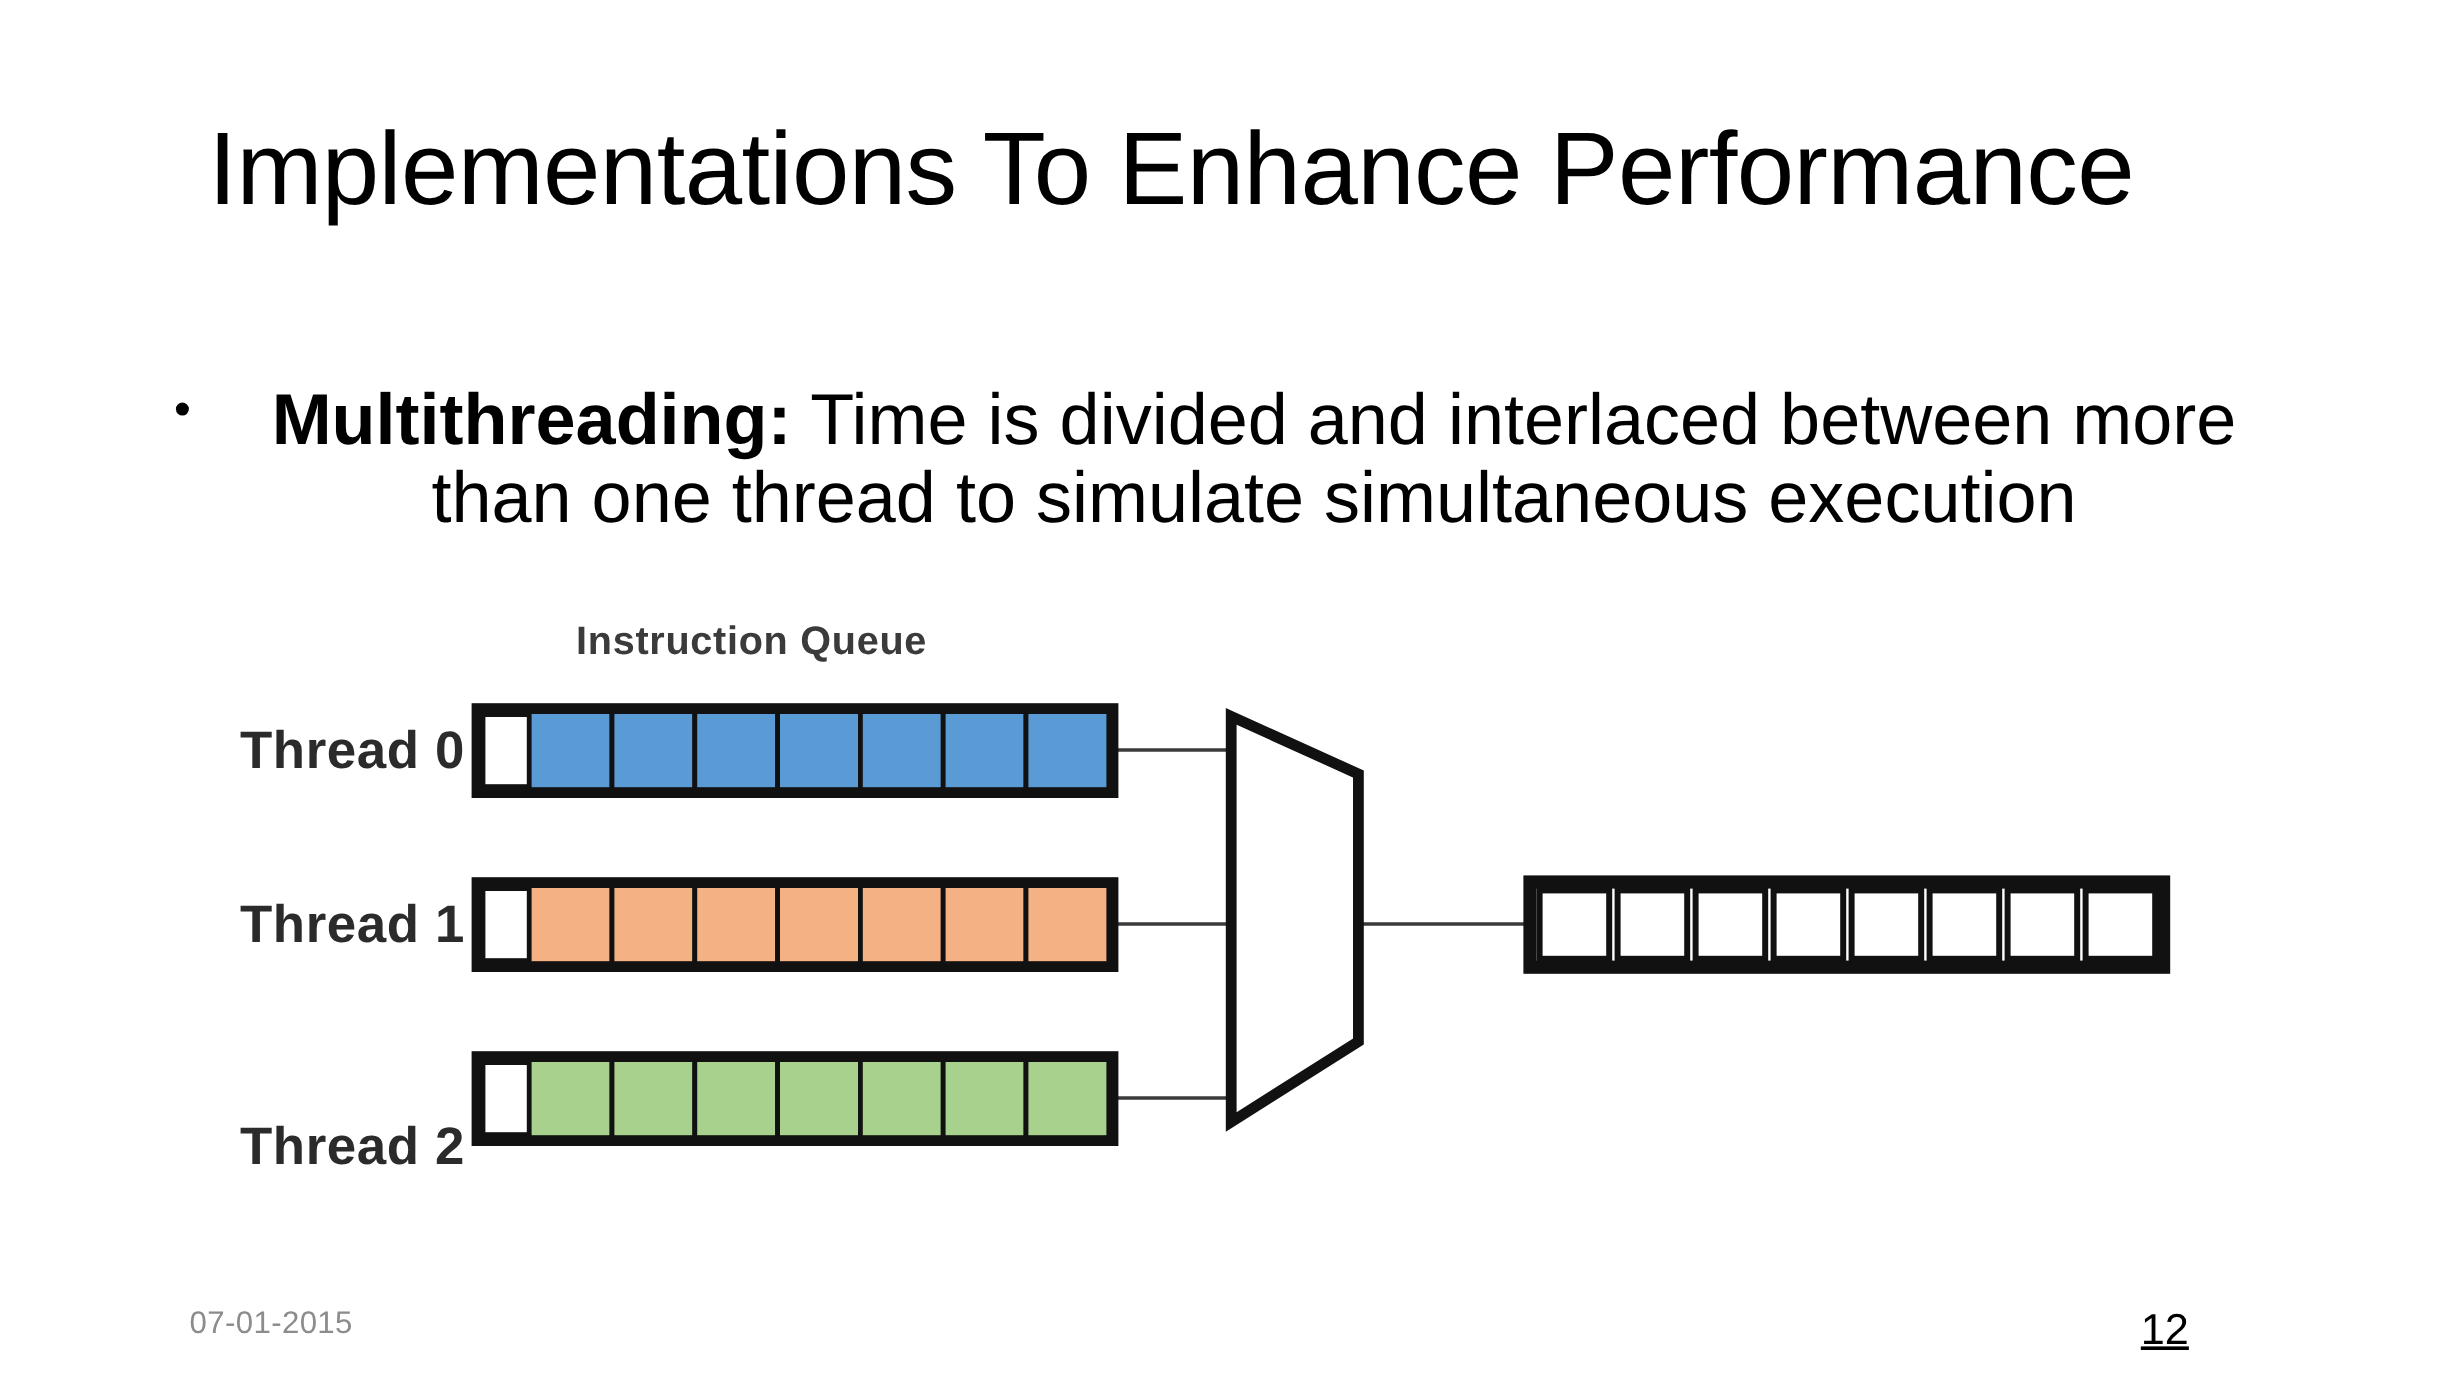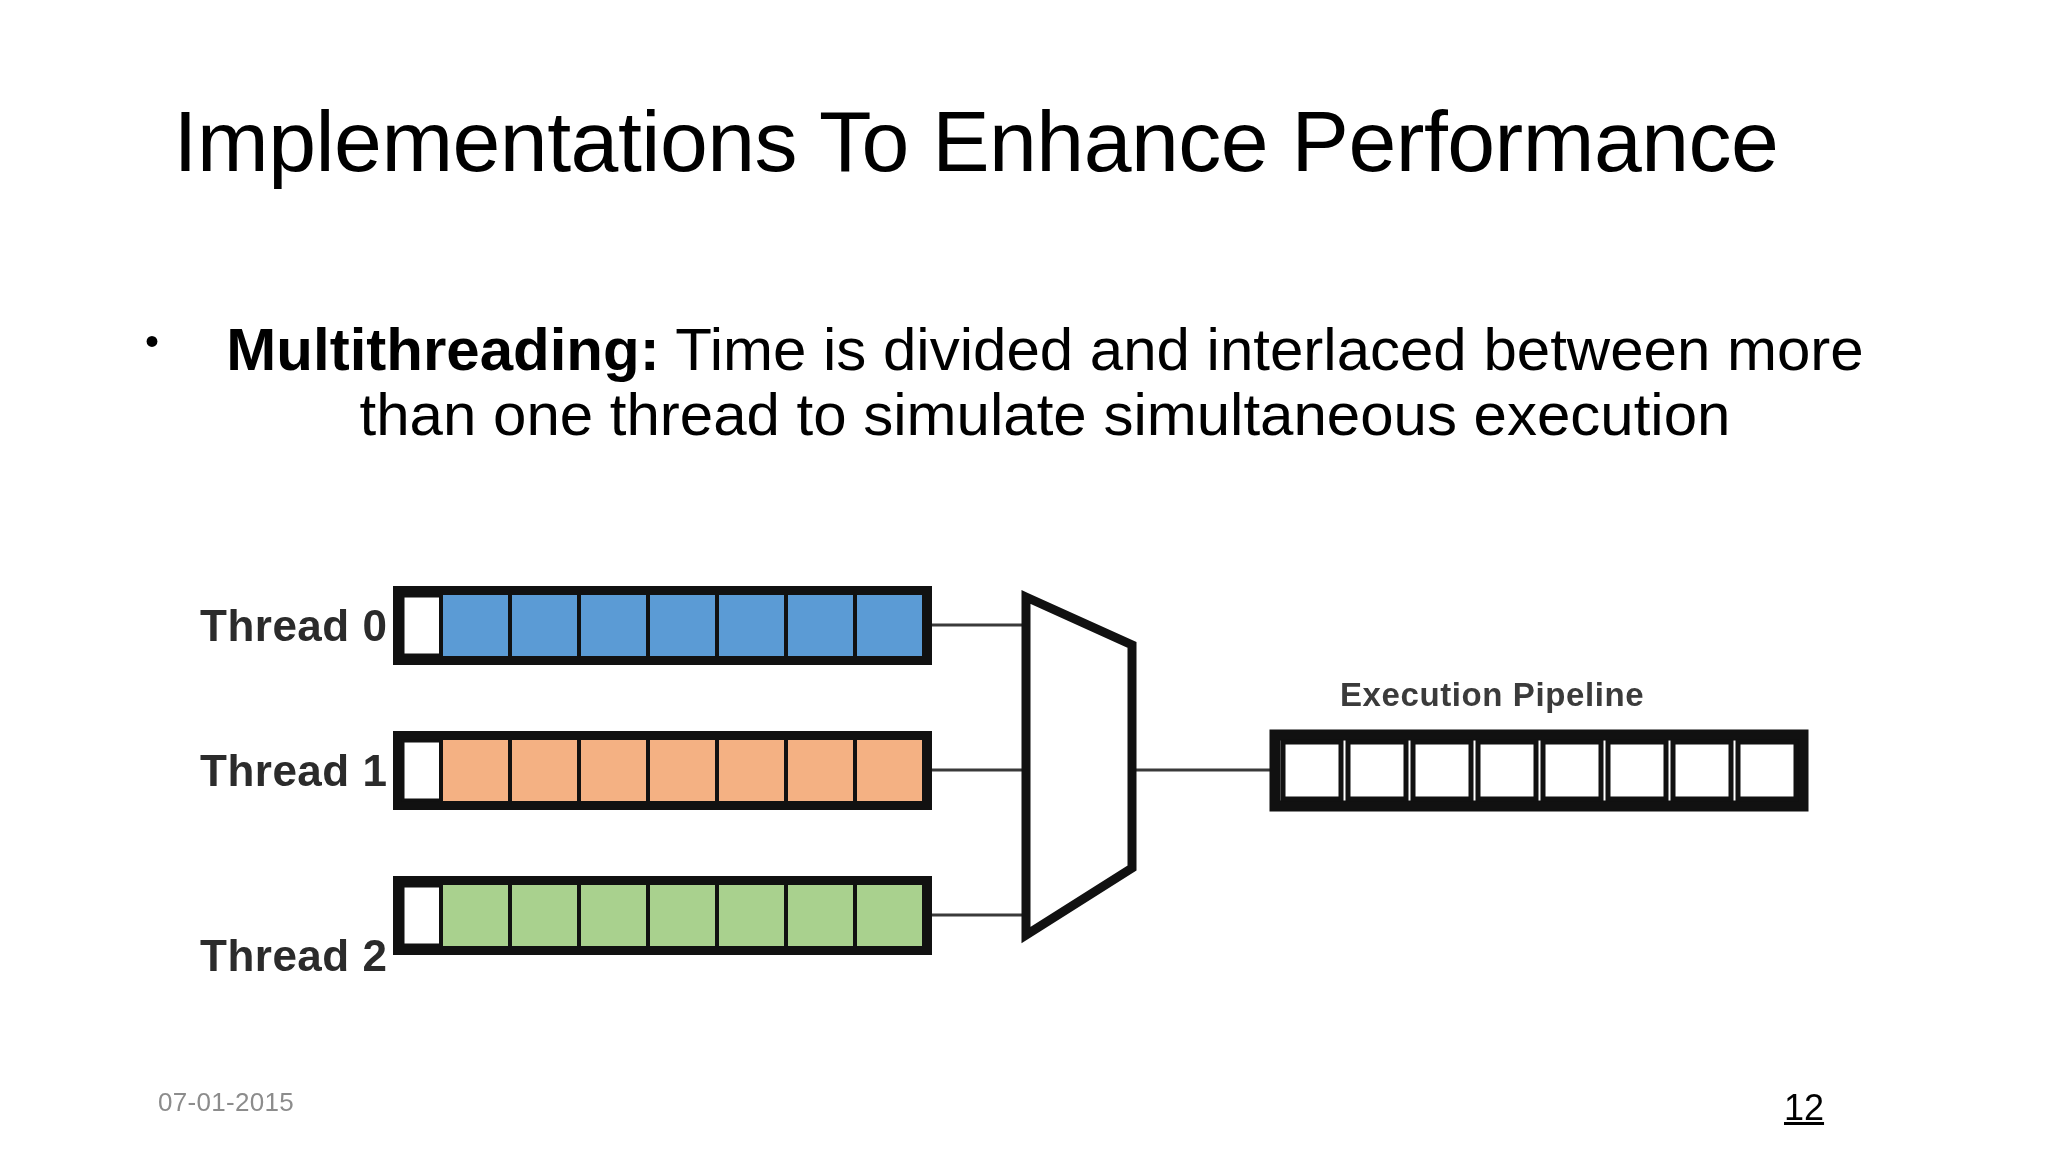--- a/index.html
+++ b/index.html
@@ -204,22 +204,22 @@
         <rect x="1478" y="282" width="58" height="57" fill="#ffffff" stroke="#111111" stroke-width="5"></rect>
         <rect x="1543" y="282" width="58" height="57" fill="#ffffff" stroke="#111111" stroke-width="5"></rect>
         <rect x="1608" y="282" width="58" height="57" fill="#ffffff" stroke="#111111" stroke-width="5"></rect>
         <rect x="1673" y="282" width="58" height="57" fill="#ffffff" stroke="#111111" stroke-width="5"></rect>
         <rect x="1738" y="282" width="58" height="57" fill="#ffffff" stroke="#111111" stroke-width="5"></rect>
       </g>
     </svg>
 
   </div>
 
-
-  <div class="diagram-label" id="label-execution-pipeline">Execution Pipeline</div>
+  <div class="diagram-label" id="label-instruction-queue">Instruction Queue</div>
+
 
   <div class="thread-label" id="label-thread-0">Thread 0</div>
 
   <div class="thread-label" id="label-thread-1">Thread 1</div>
 
   <div class="thread-label" id="label-thread-2">Thread 2</div>
 
   <div id="footer-date">07-01-2015</div>
 
   <div id="footer-page-number">12</div>

